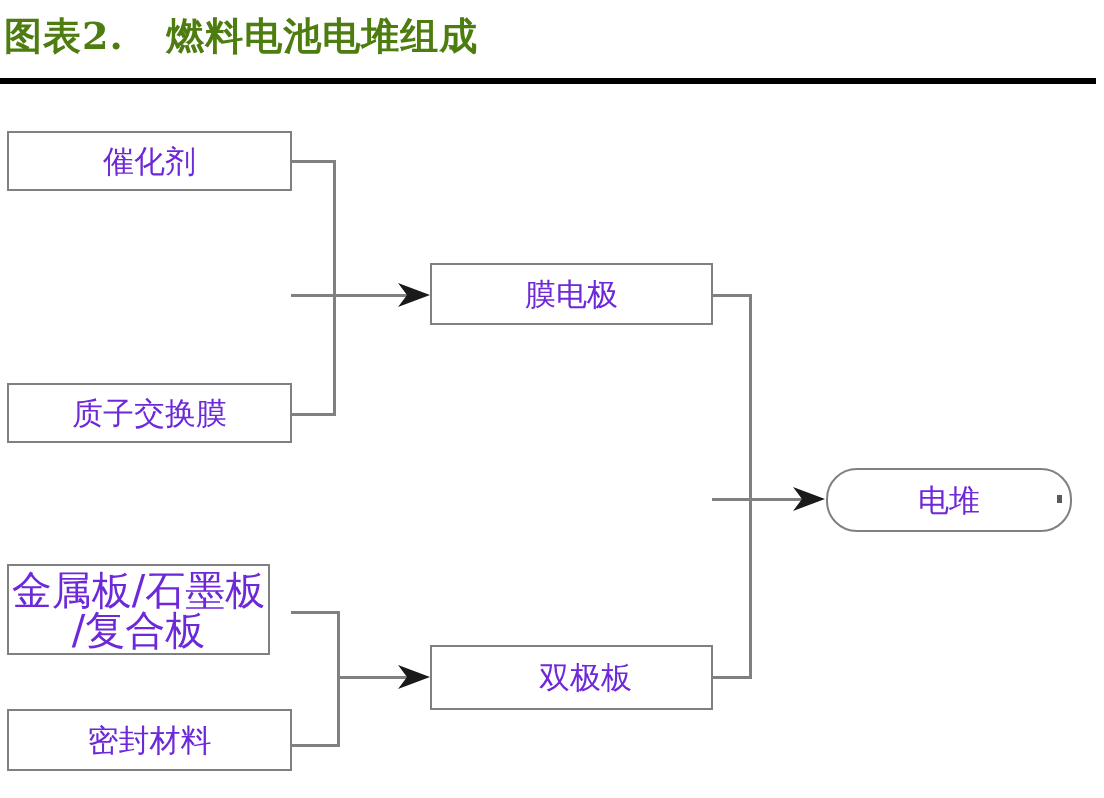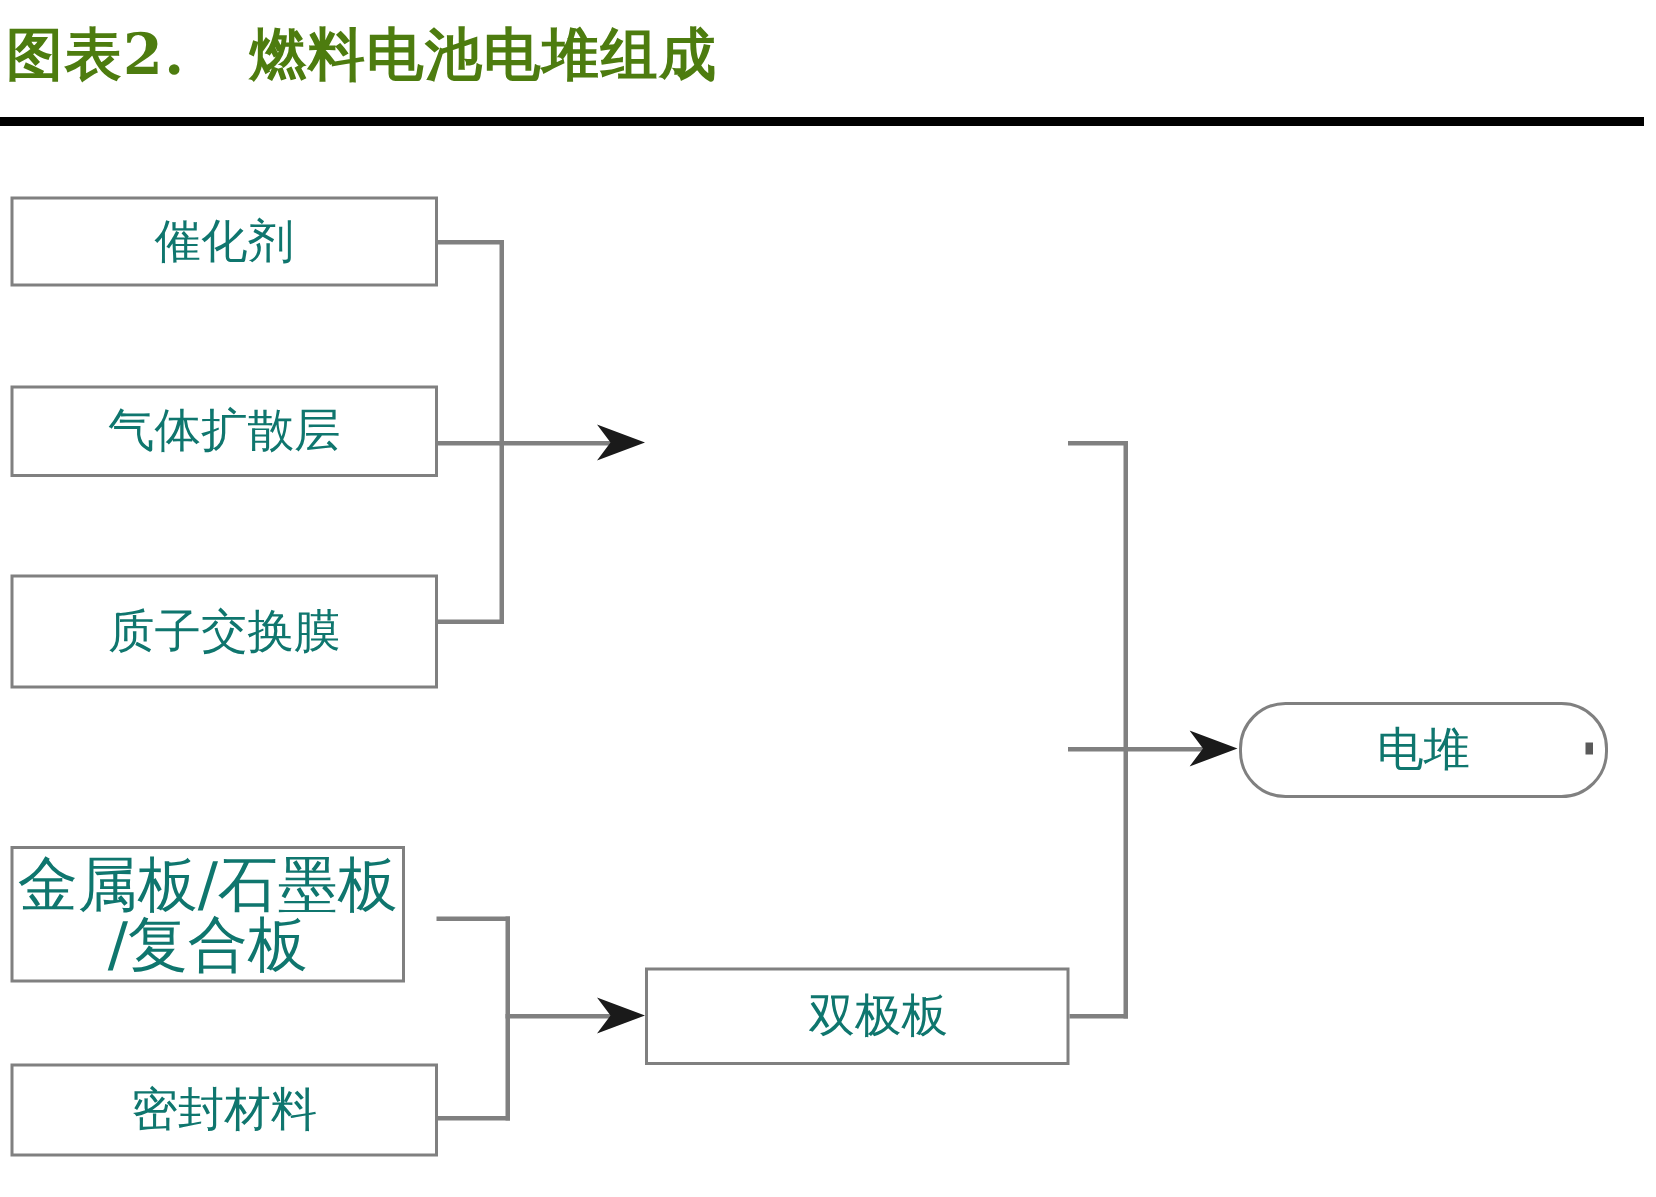--- a/index.html
+++ b/index.html
@@ -49,30 +49,30 @@
   
   .node {
     position: absolute;
     box-sizing: border-box;
     border: 2px solid #808080;
     background: #ffffff;
     display: flex;
     align-items: center;
     justify-content: center;
     text-align: center;
-    color: #0f766e;
+    color: #6d28d9;
     font-family: "DejaVu Sans", "Liberation Sans", sans-serif;
     font-size: 31px;
     line-height: 37px;
     white-space: pre-line;
   }
 
   #node-catalyst      { left: 7px;   top: 131px; width: 285px; height: 60px; }
   #node-gdl           { left: 7px;   top: 257px; width: 285px; height: 61px; }
-  #node-pem           { left: 7px;   top: 383px; width: 285px; height: 76px; }
+  #node-pem           { left: 7px;   top: 383px; width: 285px; height: 60px; }
   #node-mea           { left: 430px; top: 263px; width: 283px; height: 62px; }
   #node-endplate      { left: 400px; top: 467px; width: 313px; height: 65px; font-size: 30px; }
   #node-stack         { left: 826px; top: 468px; width: 246px; height: 64px; border-radius: 31px; }
   #node-plates        { left: 7px;   top: 564px; width: 263px; height: 91px; font-size: 40px; line-height: 40px; }
   #node-sealant       { left: 7px;   top: 709px; width: 285px; height: 62px; }
   #node-bipolar       { left: 430px; top: 645px; width: 283px; height: 65px; padding-left: 28px; }
 
   
   .hline, .vline {
     position: absolute;
@@ -135,24 +135,24 @@
   <div class="vline" style="left:749px; top:294px; height:385px;"></div>
   <div class="hline" style="left:712px; top:498px; width:100px;"></div>
   <div class="arrowhead" style="left:793px; top:484px;">
     <svg width="34" height="30" viewBox="0 0 34 30">
       <path d="M0 3 L32 15 L0 27 L9 15 Z" fill="#1a1a1a"></path>
     </svg>
   </div>
 
   <div class="node" id="node-catalyst">催化剂</div>
 
-  <div class="node" id="node-gdl">气体扩散层</div>
 
   <div class="node" id="node-pem">质子交换膜</div>
 
+  <div class="node" id="node-mea">膜电极</div>
 
 
   <div class="node" id="node-stack">电堆</div>
   <div id="stack-right-nub"></div>
 
   <div class="node" id="node-plates">金属板/石墨板
 /复合板</div>
 
   <div class="node" id="node-sealant">密封材料</div>
 

